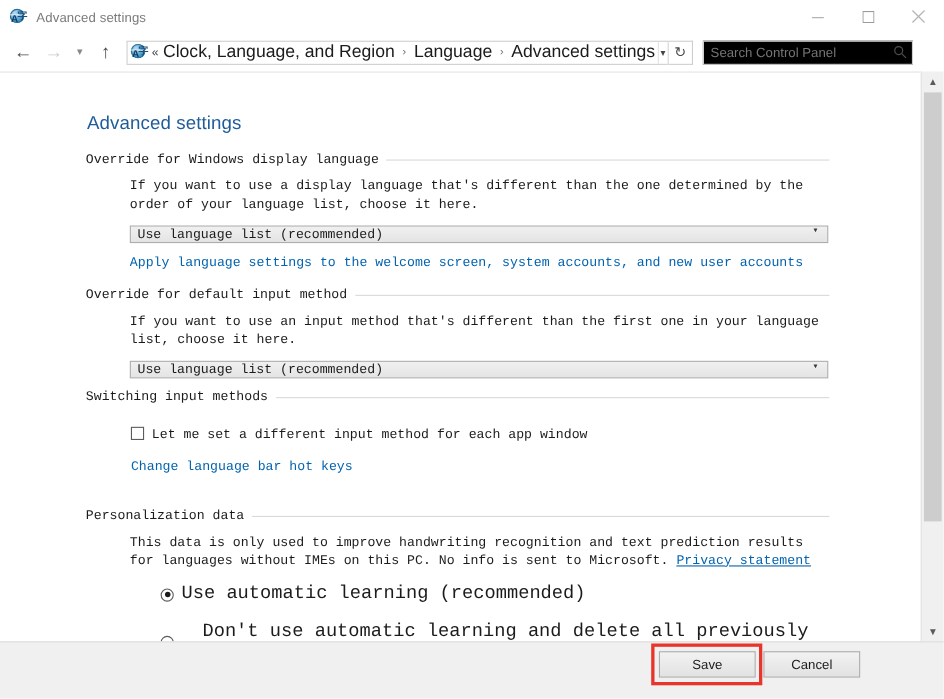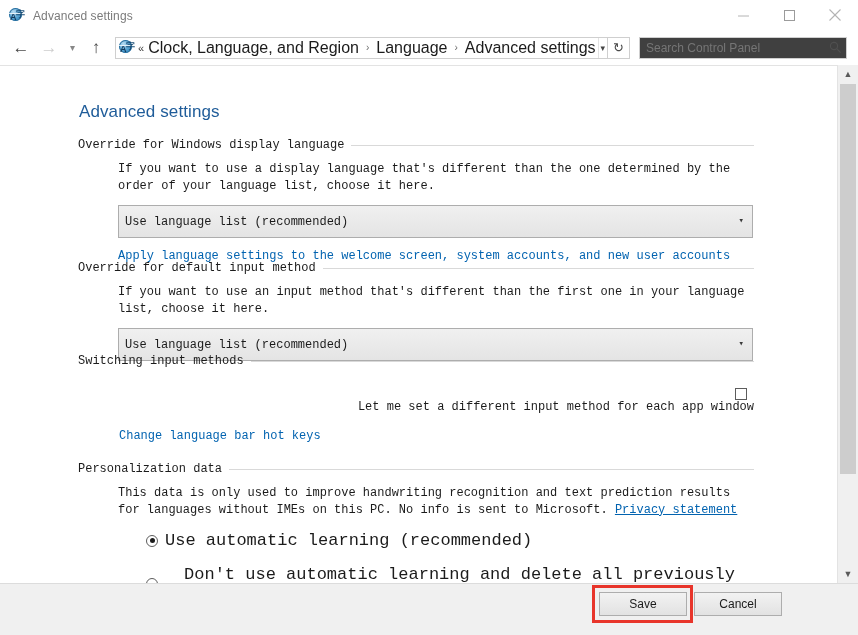--- a/index.html
+++ b/index.html
@@ -150,23 +150,23 @@
     display: flex; align-items: center; justify-content: center;
     color: #4a4a4a;
     font-size: 13px;
     border: 1px solid #cfcfcf;
     border-left: none;
     background: #fff;
     box-sizing: border-box;
   }
   .searchbox {
     margin-left: 9px;
-    width: 208px; height: 22px;
+    width: 191px; height: 22px;
     border: 1px solid #cfcfcf;
-    background: #404040;
+    background: #000000;
     display: flex;
     align-items: center;
     box-sizing: border-box;
   }
   .searchbox input {
     border: none;
     outline: none;
     flex: 1;
     font-family: "Liberation Sans", sans-serif;
     font-size: 12px;
@@ -222,25 +222,25 @@
     background: #d9d9d9;
   }
 
   .body-text {
     font-size: 12px;
     color: #1b1b1b;
     line-height: 16.5px;
   }
 
   .combobox {
-    height: 33px;
+    height: 16px;
     border: 1px solid #adadad;
     background: linear-gradient(to bottom, #f0f0f0 0%, #e4e4e4 100%);
     display: flex;
-    align-items: center;
+    align-items: flex-start;
     box-sizing: border-box;
   }
   .combobox .cb-text {
     font-size: 12px;
     color: #1b1b1b;
     padding-left: 6px;
   }
   .combobox .cb-arrow {
     margin-left: auto;
     padding-right: 8px;
@@ -252,22 +252,21 @@
   a.link {
     color: #0263b0;
     font-size: 12px;
     text-decoration: none;
     cursor: pointer;
   }
   a.link.underlined { text-decoration: underline; }
 
   .checkrow {
     display: flex;
-    align-items: flex-end;
-    flex-direction: column;
+    align-items: flex-start;
   }
   .cbox {
     width: 12px; height: 12px;
     border: 1px solid #5c5c5c;
     background: #ffffff;
     box-sizing: border-box;
     position: relative;
     flex: none;
     margin-right: 7px;
   }

